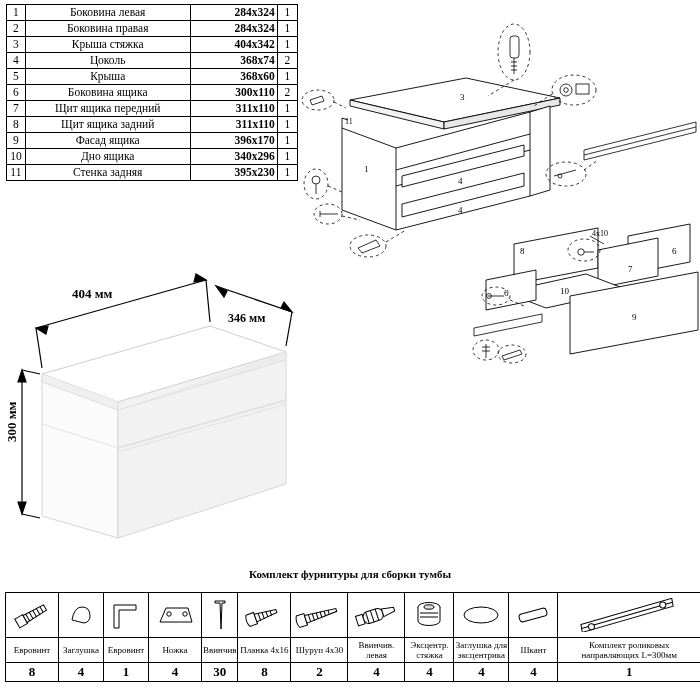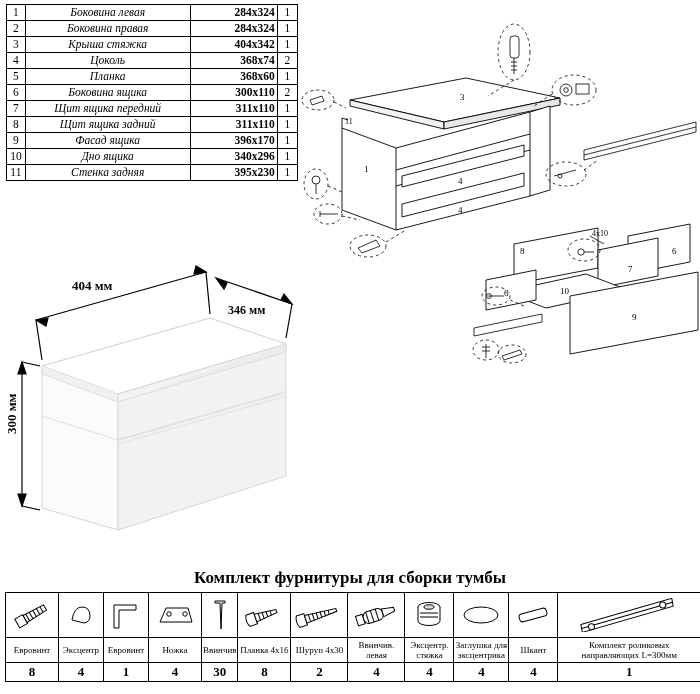--- a/index.html
+++ b/index.html
@@ -19,34 +19,34 @@
     border-collapse:collapse;
     font-size:11.5px;
   }
   #parts-table td{
     border:1px solid #000;
     height:15px;
     padding:0 2px;
     line-height:15px;
   }
   #parts-table td.num{width:14px;text-align:center;}
-  #parts-table td.nm{width:170px;text-align:center;font-style:italic;}
+  #parts-table td.nm{width:170px;text-align:center;}
   #parts-table td.dim{width:86px;text-align:right;font-weight:bold;}
   #parts-table td.qty{width:16px;text-align:center;}
 
   
   #exploded{left:298px;top:0;width:402px;height:370px;}
 
   
-  #dimension{left:0;top:258px;width:300px;height:310px;text-decoration:underline;}
+  #dimension{left:0;top:266px;width:300px;height:310px;text-decoration:underline;}
 
   
   #hw-title{
     left:0;top:568px;width:700px;text-align:center;
-    font-size:17px;font-weight:bold;
+    font-size:11px;font-weight:bold;
   }
   #hw-table{
     left:5px;top:592px;width:696px;
     border-collapse:collapse;
     font-size:9px;
   }
   #hw-table td{
     border:1px solid #000;
     text-align:center;
     vertical-align:middle;
@@ -84,21 +84,21 @@
         <td class="qty">1</td>
       </tr>
       <tr>
         <td class="num">4</td>
         <td class="nm">Цоколь</td>
         <td class="dim">368х74</td>
         <td class="qty">2</td>
       </tr>
       <tr>
         <td class="num">5</td>
-        <td class="nm">Планка</td>
+        <td class="nm">Крыша</td>
         <td class="dim">368х60</td>
         <td class="qty">1</td>
       </tr>
       <tr>
         <td class="num">6</td>
         <td class="nm">Боковина ящика</td>
         <td class="dim">300х110</td>
         <td class="qty">2</td>
       </tr>
       <tr>
@@ -391,21 +391,21 @@
               <path d="M6 18 L100 8 L100 16 L6 26 Z" stroke="#000" fill="#fff" stroke-width="1"></path>
               <path d="M6 22 L100 12" stroke="#000"></path>
               <circle cx="16" cy="22" r="3" stroke="#000" fill="#fff"></circle>
               <circle cx="90" cy="13" r="3" stroke="#000" fill="#fff"></circle>
             </g>
           </svg>
         </td>
       </tr>
     <tr class="labels" id="hw-labels">
         <td>Евровинт</td>
-        <td>Эксцентр</td>
+        <td>Заглушка</td>
         <td>Евровинт</td>
         <td>Ножка</td>
         <td>Ввинчив</td>
         <td>Планка 4х16</td>
         <td>Шуруп 4х30</td>
         <td>Ввинчив. левая</td>
         <td>Эксцентр. стяжка</td>
         <td>Заглушка для эксцентрика</td>
         <td>Шкант</td>
         <td>Комплект роликовых направляющих L=300мм</td>

